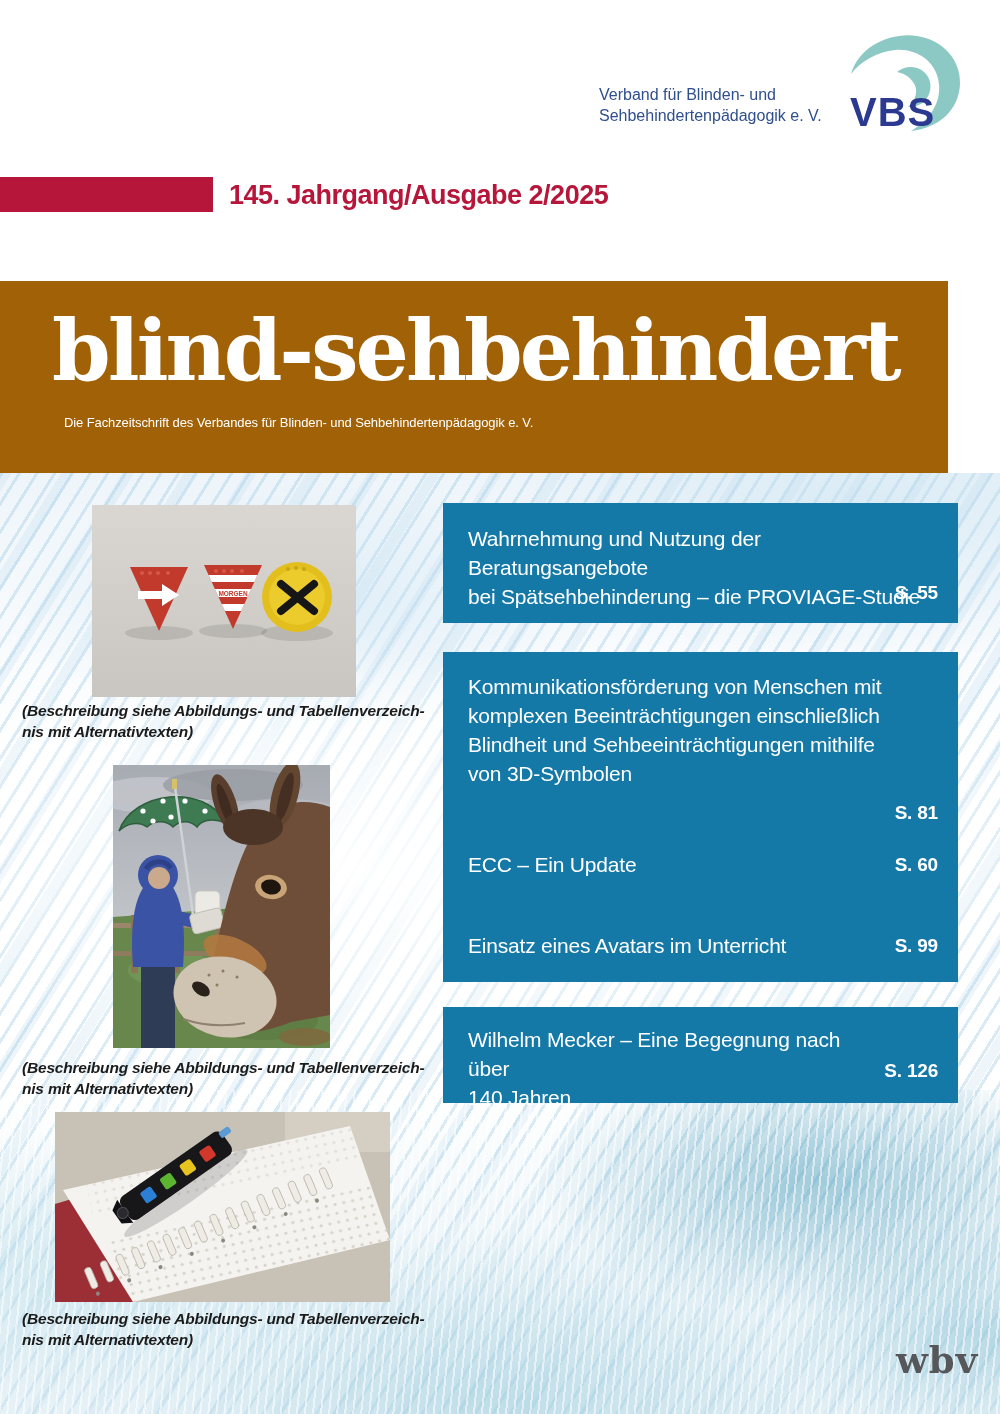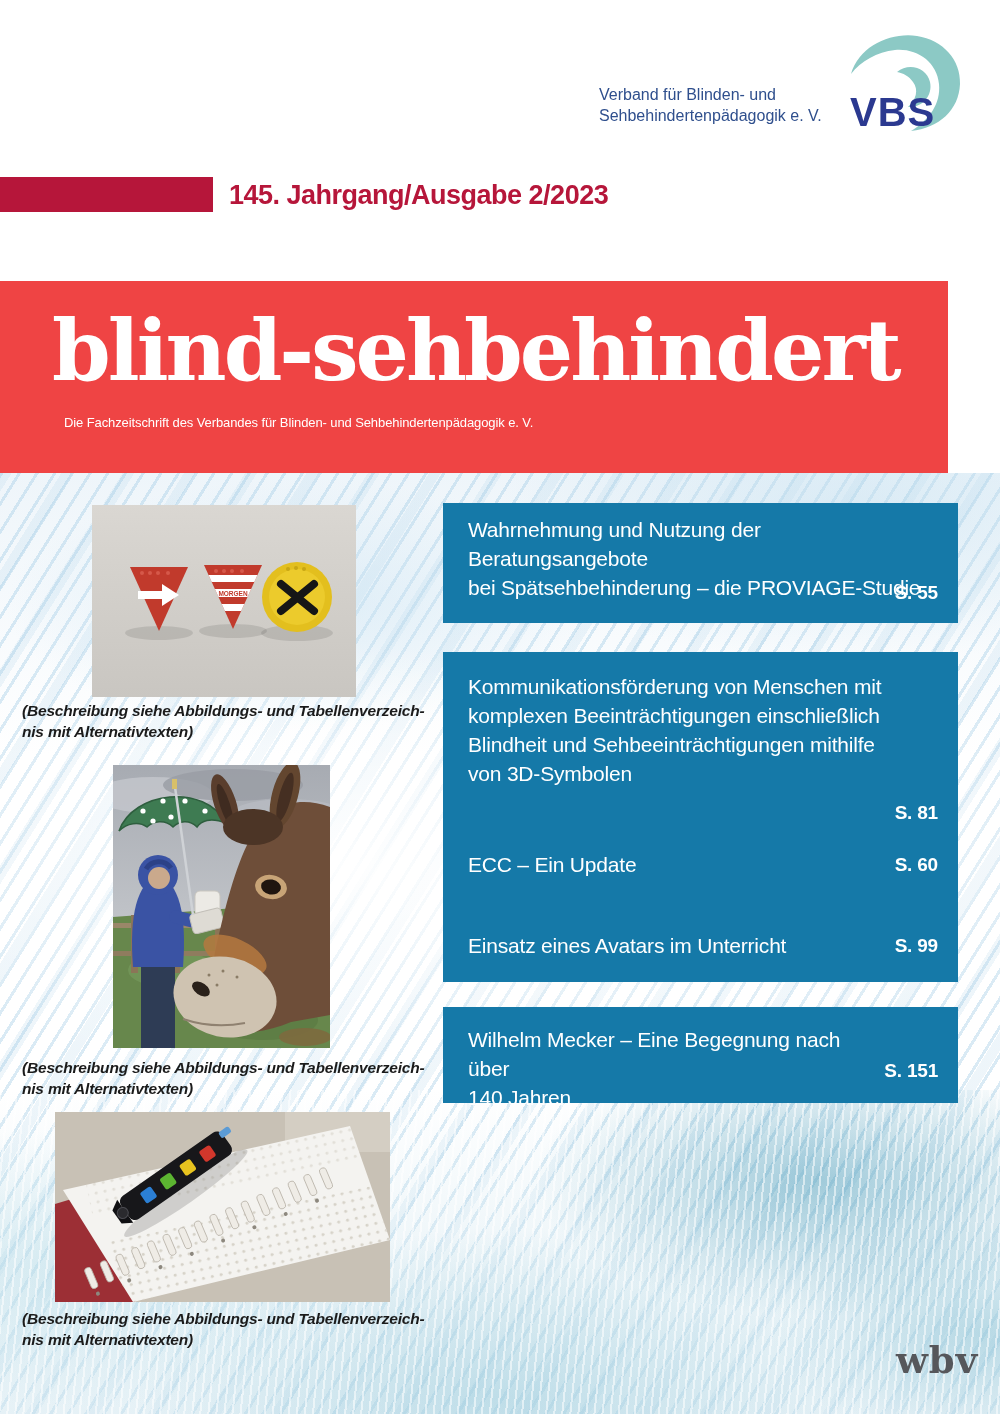--- a/index.html
+++ b/index.html
@@ -30,32 +30,32 @@
   .vbs-svg{position:absolute;left:838px;top:30px;width:132px;height:110px;}
   .vbs-text{position:absolute;left:850px;top:90px;font-size:40px;font-weight:bold;
             color:#2b3990;letter-spacing:1px;}
 
   
   .issue-block{position:absolute;left:0;top:177px;width:213px;height:35px;background:#b6163a;}
   .issue-label{position:absolute;left:229px;top:177px;height:35px;line-height:36px;
                font-size:27px;font-weight:bold;color:#b6163a;letter-spacing:-0.5px;}
 
   
-  .masthead{position:absolute;left:0;top:281px;width:948px;height:192px;background:#ef4444;}
+  .masthead{position:absolute;left:0;top:281px;width:948px;height:192px;background:#a16207;}
   .mag-title{position:absolute;left:52px;top:24px;font-family:"DejaVu Serif","Liberation Serif",serif;
              font-weight:bold;font-size:84px;line-height:1.1;letter-spacing:-3px;color:#ffffff;white-space:nowrap;}
   .mag-subtitle{position:absolute;left:64px;top:134px;font-size:13px;color:#ffffff;
                 letter-spacing:-0.1px;white-space:nowrap;}
 
   
   .toc-box{position:absolute;left:443px;width:515px;background:#1579a8;color:#ffffff;
            font-size:21px;line-height:29px;letter-spacing:-0.2px;}
   .toc-text{padding:0 20px 0 25px;}
   .toc-page{position:absolute;right:20px;font-weight:bold;font-size:19px;letter-spacing:-0.2px;}
-  .box1{top:503px;height:120px;}  .box1 .toc-text{padding-top:12px;}  .box1 .toc-page{bottom:16px;}
+  .box1{top:503px;height:120px;}  .box1 .toc-text{padding-top:21px;}  .box1 .toc-page{bottom:16px;}
   .box2{top:652px;height:187px;}  .box2 .toc-text{padding-top:20px;padding-right:75px;} .box2 .toc-page{bottom:12px;}
   .box3{top:819px;height:90px;display:flex;align-items:center;}  .box3 .toc-page{top:50%;transform:translateY(-50%);}
   .box4{top:908px;height:74px;display:flex;align-items:center;}  .box4 .toc-page{top:50%;transform:translateY(-50%);}
   .box5{top:1007px;height:96px;}  .box5 .toc-text{padding-top:18px;padding-right:80px;} .box5 .toc-page{bottom:18px;}
 
   
   .photo{position:absolute;display:block;}
   .caption{position:absolute;left:22px;width:425px;font-style:italic;font-weight:bold;
            font-size:15.5px;line-height:21px;color:#1b1b1b;letter-spacing:-0.2px;}
   .cap1{top:700px;} .cap2{top:1057px;} .cap3{top:1308px;}
@@ -79,21 +79,21 @@
 
   <svg class="vbs-svg" viewBox="0 0 130 110">
     <path d="M 12 44 C 20 16, 52 2, 78 6 C 104 10, 122 30, 121 54 C 120 80, 100 98, 72 101
              C 90 90, 102 74, 100 54 C 98 32, 78 18, 56 20 C 38 22, 22 31, 12 44 Z" fill="#8cc9c5"></path>
     <path d="M 58 42 C 70 32, 88 38, 91 52 C 94 66, 83 78, 69 77 C 77 70, 80 60, 74 52
              C 70 46, 64 43, 58 42 Z" fill="#8cc9c5"></path>
   </svg>
   <div class="vbs-text">VBS</div>
 
   <div class="issue-block"></div>
-  <div class="issue-label">145. Jahrgang/Ausgabe 2/2023</div>
+  <div class="issue-label">145. Jahrgang/Ausgabe 2/2025</div>
 
   <div class="masthead">
     <div class="mag-title">blind-sehbehindert</div>
     <div class="mag-subtitle">Die Fachzeitschrift des Verbandes für Blinden- und Sehbehindertenpädagogik e. V.</div>
   </div>
 
   <svg class="photo" style="left:92px;top:505px;" width="264" height="192" viewBox="0 0 264 192">
     <defs>
       <linearGradient id="p1bg" x1="0" y1="0" x2="0" y2="1">
         <stop offset="0" stop-color="#dad7d2"></stop>
@@ -299,18 +299,18 @@
       <span>Einsatz eines Avatars im Unterricht</span>
     </div>
     <span class="toc-page">S. 99</span>
   </div>
 
   <div class="toc-box box5">
     <div class="toc-text">
       <span>Wilhelm Mecker – Eine Begegnung nach über</span><br>
       <span>140 Jahren</span>
     </div>
-    <span class="toc-page">S. 151</span>
+    <span class="toc-page">S. 126</span>
   </div>
 
   <div class="wbv">wbv</div>
 
 </div>
 
 </body></html>

